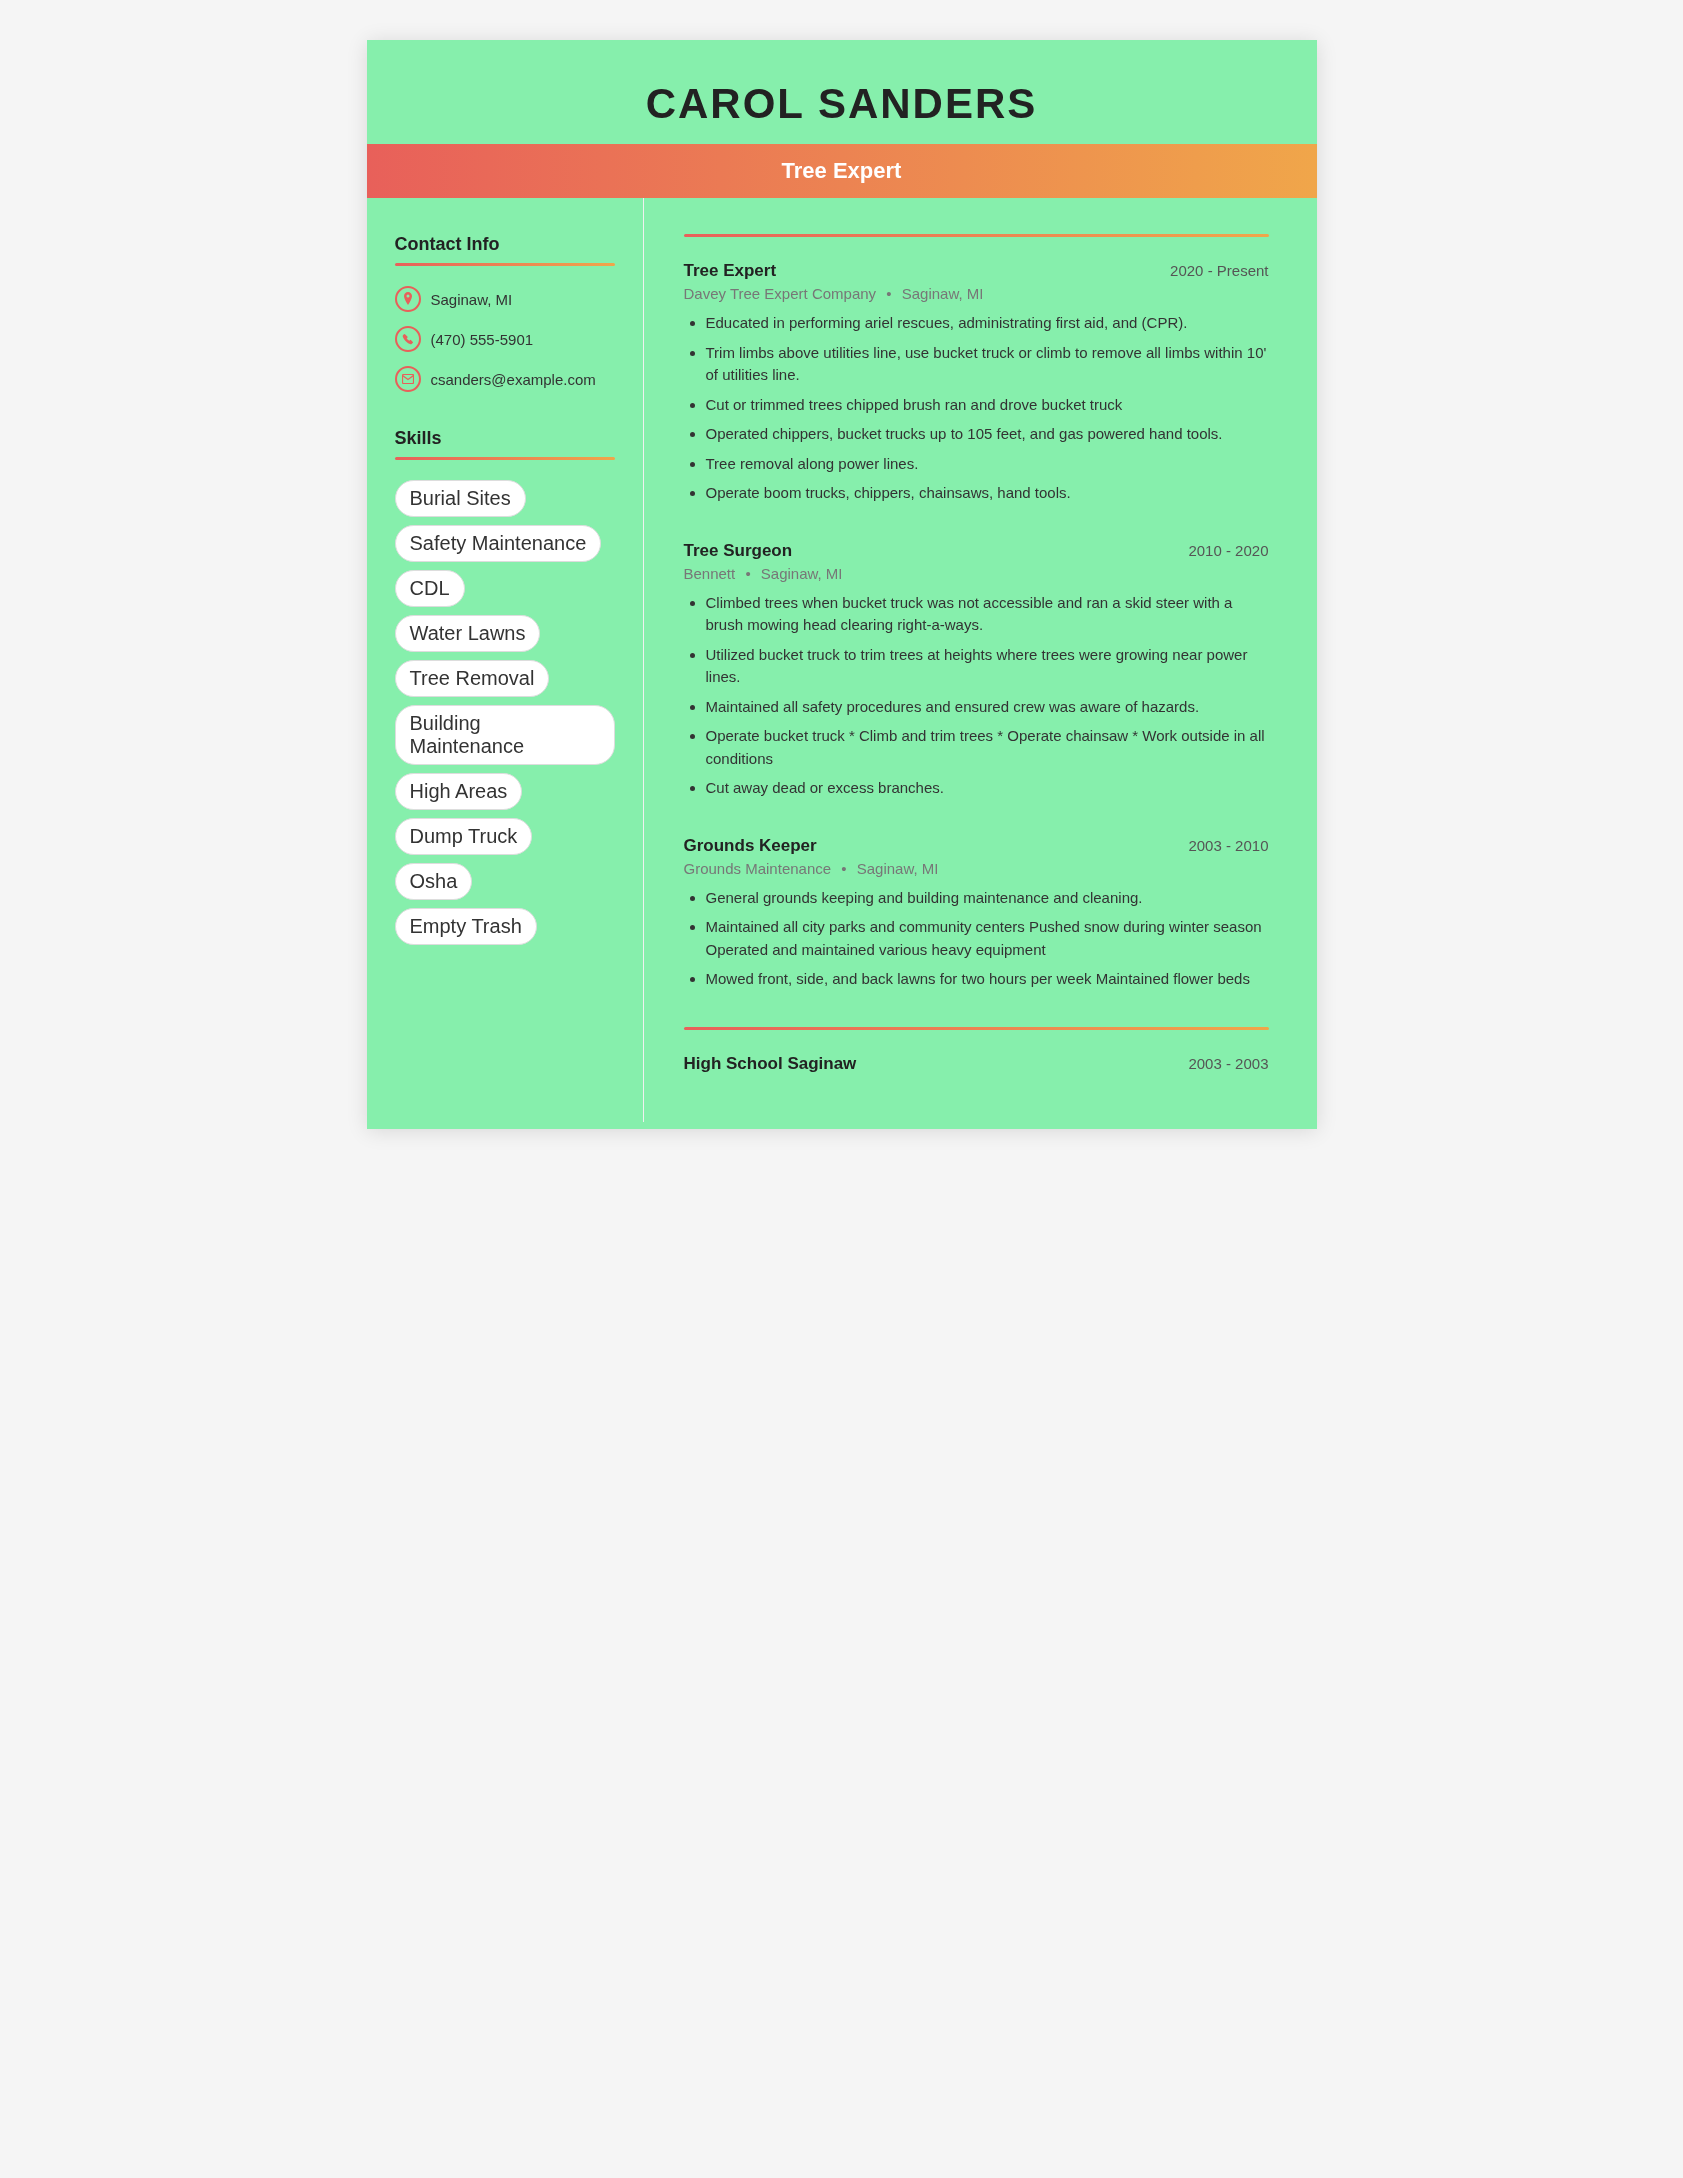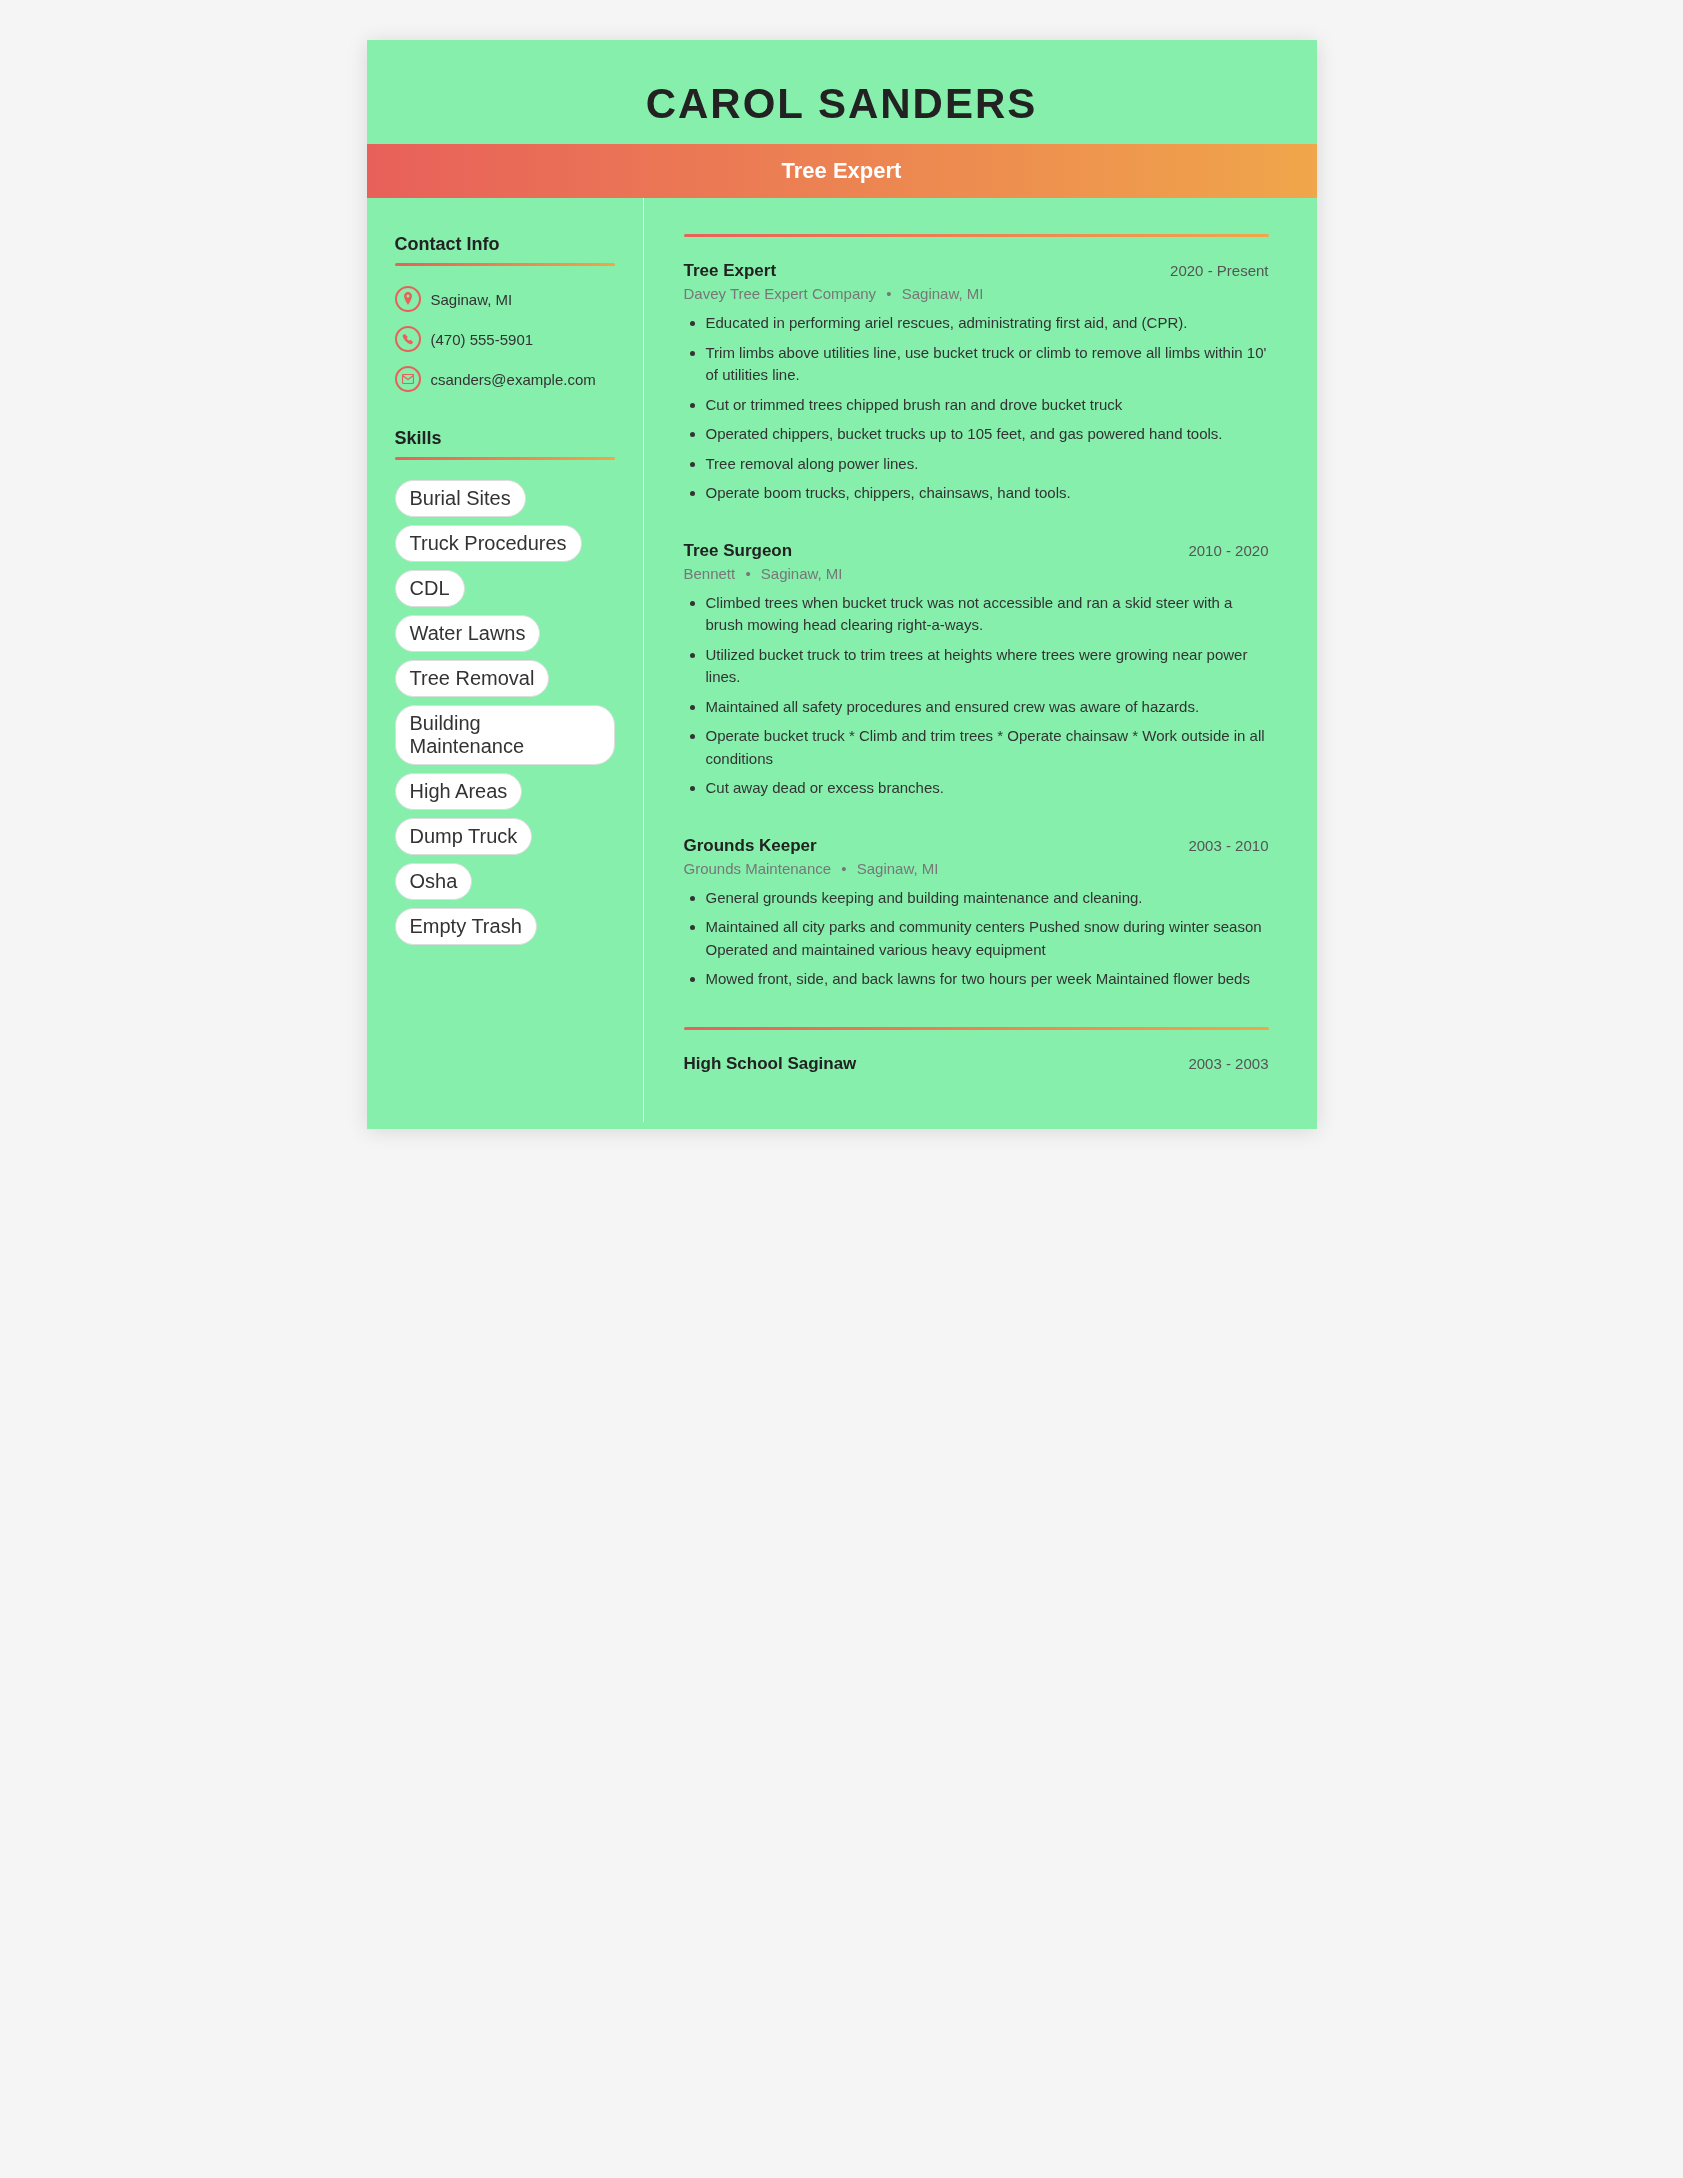--- a/index.html
+++ b/index.html
@@ -217,21 +217,21 @@
         </div>
         <span>csanders@example.com</span>
       </div>
 
       <div class="skills-section">
         <div class="sidebar-section-title">Skills</div>
         <div class="sidebar-divider"></div>
         <div class="skills-tags">
 
         <span class="skill-tag">Burial Sites</span>
-            <span class="skill-tag">Truck Procedures</span>
+            <span class="skill-tag">Safety Maintenance</span>
             <span class="skill-tag">CDL</span>
             <span class="skill-tag">Water Lawns</span>
             <span class="skill-tag">Tree Removal</span>
             <span class="skill-tag">Building Maintenance</span>
             <span class="skill-tag">High Areas</span>
             <span class="skill-tag">Dump Truck</span>
             <span class="skill-tag">Osha</span>
             <span class="skill-tag">Empty Trash</span>
           </div>
       </div>

